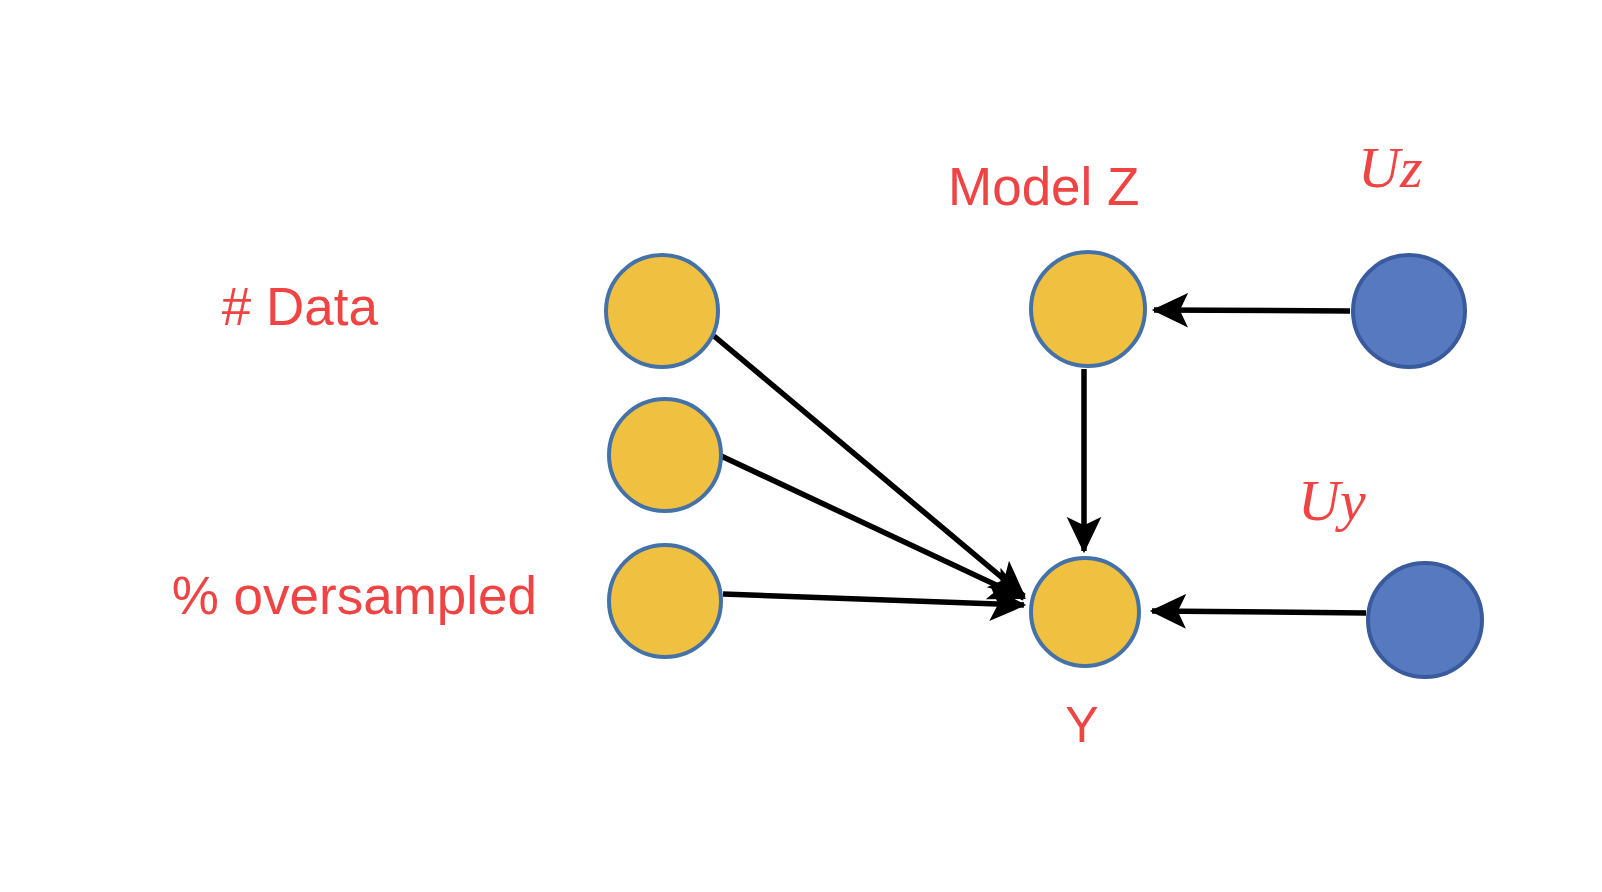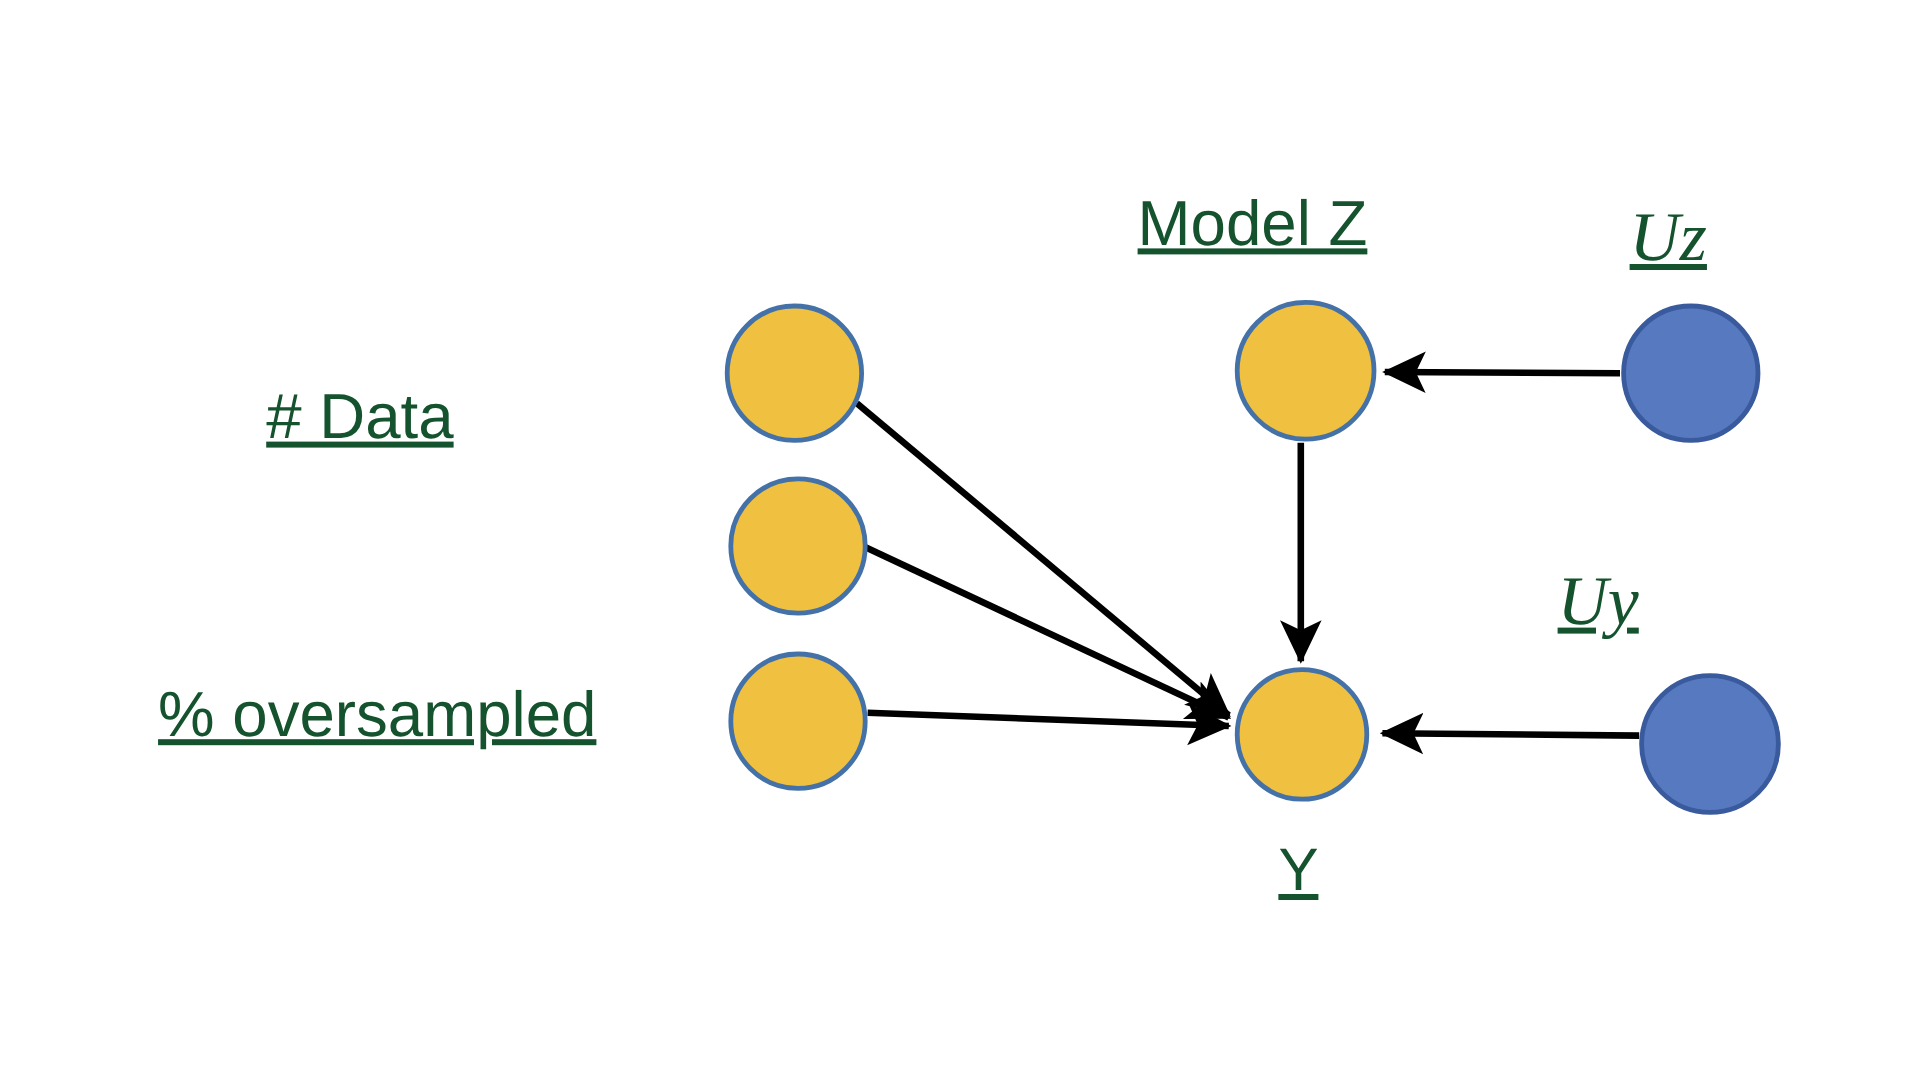--- a/index.html
+++ b/index.html
@@ -19,24 +19,23 @@
   }
   #graph-svg {
     position: absolute;
     left: 0;
     top: 0;
     width: 1602px;
     height: 892px;
   }
   .node-label {
     position: absolute;
-    color: #14532d;
+    color: #ef4444;
     white-space: nowrap;
     line-height: 1;
-    text-decoration: underline;
   }
   .label-sans {
     font-family: "Liberation Sans", sans-serif;
     font-weight: 400;
   }
   .label-italic-serif {
     font-family: "Liberation Serif", serif;
     font-style: italic;
     font-weight: 400;
   }
@@ -90,26 +89,26 @@
       <circle cx="1088" cy="309" r="57" fill="#F0C040" stroke="#4472A8" stroke-width="4"></circle>
 
       <circle cx="1085" cy="612" r="54" fill="#F0C040" stroke="#4472A8" stroke-width="4"></circle>
 
       <circle cx="1409" cy="311" r="56" fill="#5779C0" stroke="#3A5A9E" stroke-width="4"></circle>
 
       <circle cx="1425" cy="620" r="57" fill="#5779C0" stroke="#3A5A9E" stroke-width="4"></circle>
     </g>
   </svg>
 
-  <div class="node-label label-sans left-label" style="left:0px; top:280px; width:378px;margin-top:41px;"># Data</div>
+  <div class="node-label label-sans left-label" style="left:0px; top:280px; width:378px;"># Data</div>
 
 
-  <div class="node-label label-sans left-label" style="left:0px; top:569px; width:497px;">% oversampled</div>
+  <div class="node-label label-sans left-label" style="left:0px; top:569px; width:497px;padding-left:40px;">% oversampled</div>
 
   <div class="node-label label-sans title-label" style="left:948px; top:160px;">Model Z</div>
 
-  <div class="node-label label-italic-serif u-label" style="left:1358px; top:169px;text-align:right;">Uz</div>
+  <div class="node-label label-italic-serif u-label" style="left:1358px; top:139px;text-align:right;">Uz</div>
 
   <div class="node-label label-italic-serif u-label" style="left:1298px; top:472px;">Uy</div>
 
   <div class="node-label label-sans y-label" style="left:1037px; top:700px; width:90px; text-align:center;">Y</div>
 
 </div>
 
 </body></html>

